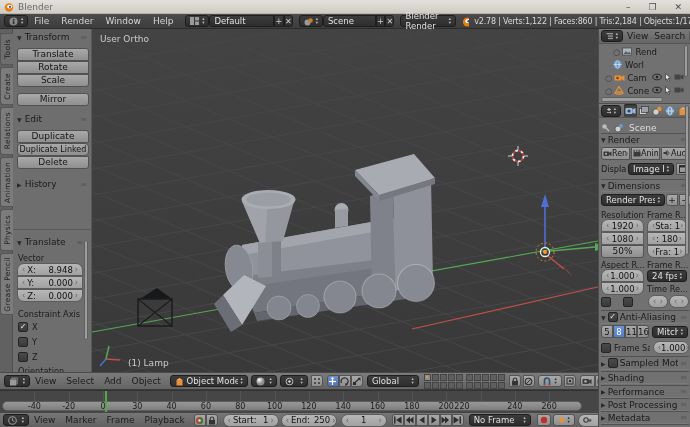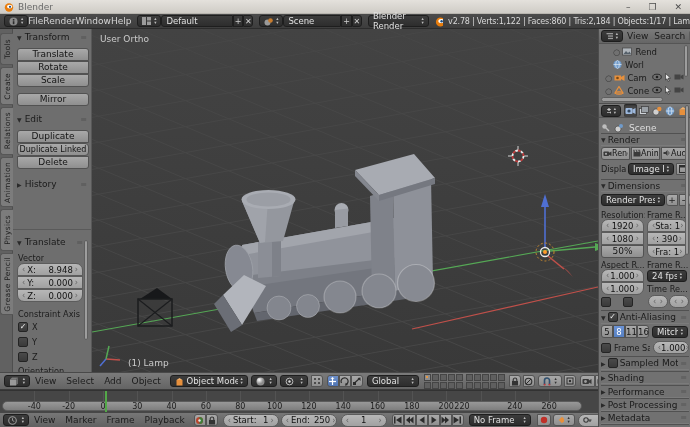--- a/index.html
+++ b/index.html
@@ -12,21 +12,21 @@
   
   .titlebar{left:0;top:0;width:690px;height:14px;background:linear-gradient(#e4e1dc,#cfccc6);
     display:flex;align-items:center;padding:0 4px;color:#6a6a6a;border-bottom:1px solid #b8b5af}
   .titlebar .ttl{margin-left:4px;font-size:9px}
   .winctl{margin-left:auto;display:flex;gap:18px;color:#4c4c4c;font-size:9px;padding-right:4px}
   .winctl span{cursor:default}
 
   
   .hdr{left:0;top:14px;width:690px;height:15px;background:linear-gradient(#4b4b4b,#3d3d3d);
     border-bottom:1px solid #2c2c2c;display:flex;align-items:center}
-  .hmenu{color:#d4d4d4;margin:0 0;font-size:9px}
+  .hmenu{color:#d4d4d4;margin:0 6px;font-size:9px}
   .stats{color:#d8d8d8;font-size:8px;margin-left:5px;letter-spacing:-0.2px}
 
   
   .darksel{background:linear-gradient(#3c3c3c,#2d2d2d);border:1px solid #1e1e1e;border-radius:3px;
     color:#e0e0e0;display:inline-flex;align-items:center;height:12px;padding:0 4px;font-size:8.5px}
   .ud{display:inline-flex;flex-direction:column;font-size:4.5px;line-height:4px;color:#bdbdbd;margin-left:auto;padding-left:3px}
   .ud i{font-style:normal}
   .sqbtn{background:linear-gradient(#3c3c3c,#2d2d2d);border:1px solid #1e1e1e;border-radius:3px;
     color:#cfcfcf;width:13px;height:12px;display:inline-flex;align-items:center;justify-content:center;font-size:8px}
 
@@ -943,21 +943,21 @@
         </span>
     </div>
     <div class="prow" style="top:203px;gap:3px">
       <span class="pill" style="width:43px;border-radius:0">
           <span class="arr">‹</span>
           <span class="cen">1080</span>
           <span class="arr">›</span>
         </span>
       <span class="pill" style="width:40px;border-radius:0">
           <span class="arr">‹</span>
-          <span class="cen">: 390</span>
+          <span class="cen">: 180</span>
           <span class="arr">›</span>
         </span>
     </div>
     <div class="prow" style="top:216px;gap:3px">
       <span class="btn" style="width:43px;border-radius:0 0 3px 3px">50%</span>
       <span class="pill" style="width:40px;border-radius:0 0 7px 7px">
           <span class="arr">‹</span>
           <span class="cen">Fra: 1</span>
           <span class="arr">›</span>
         </span>

